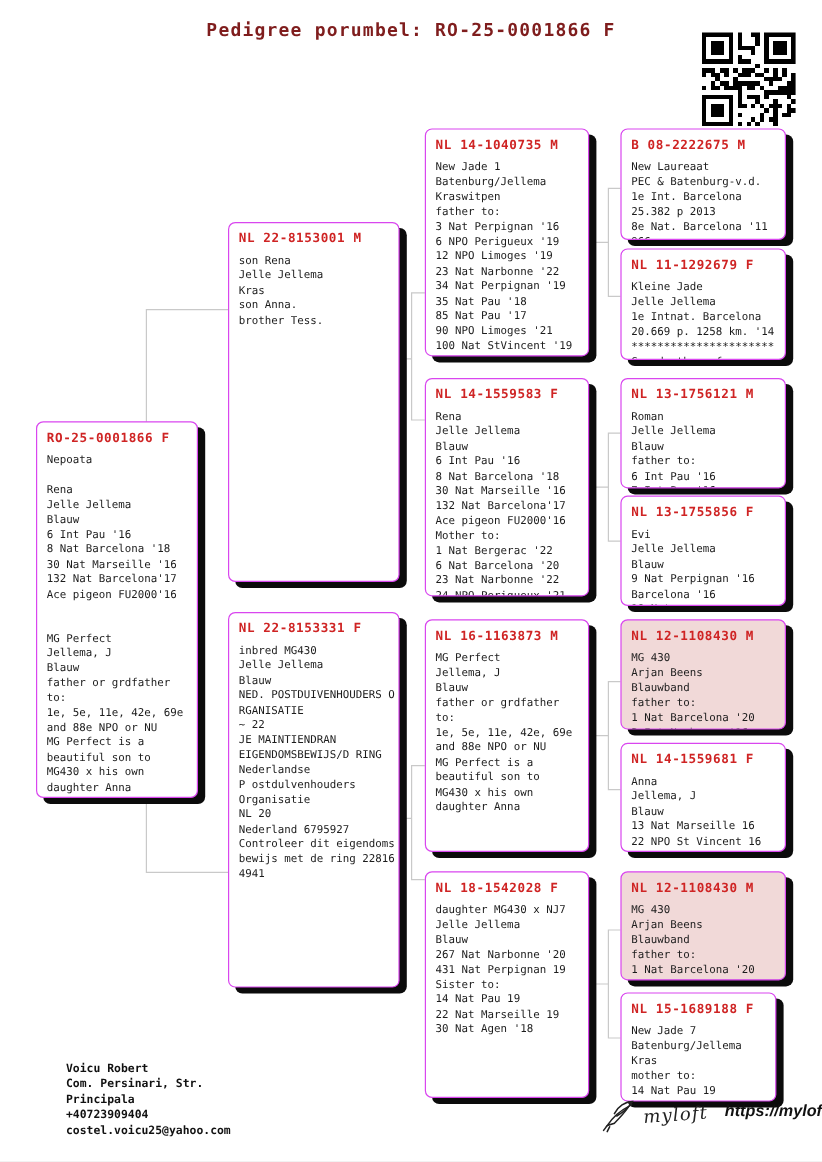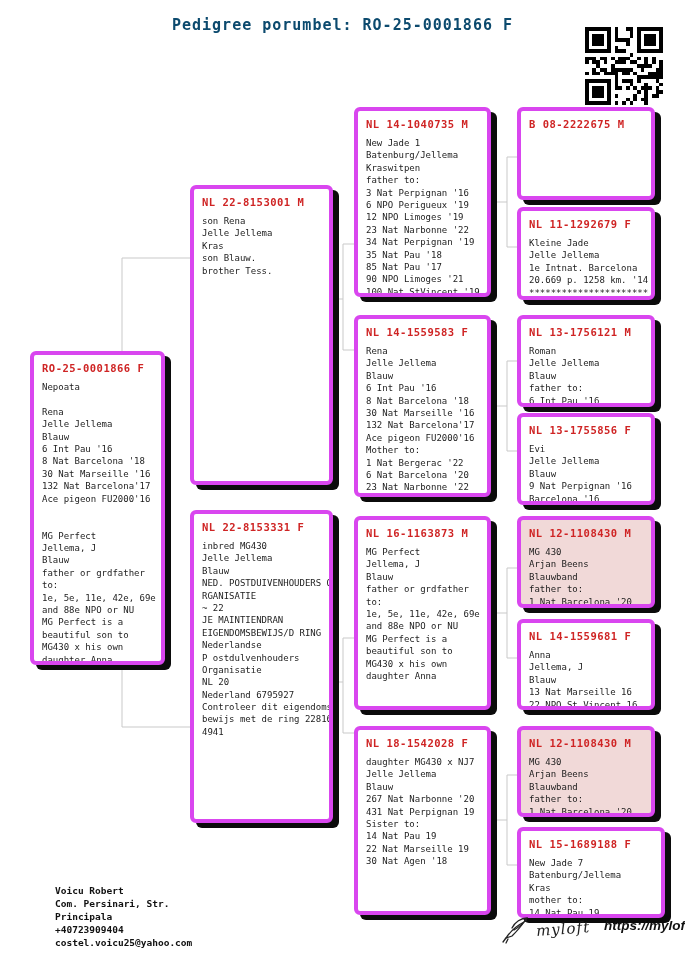--- a/index.html
+++ b/index.html
@@ -1,22 +1,22 @@
 <!DOCTYPE html>
 <html style="--red: #cf2424; --pink: #f1d9d8;"><head>
 <meta charset="utf-8">
 <style>
   html,body{margin:0;padding:0;background:#e8e8e8;}
   .page{position:relative;width:685px;height:968px;background:#ffffff;overflow:hidden;
         font-family:"DejaVu Sans Mono","Liberation Mono",monospace;color:#1c1c1c;}
   .title{position:absolute;top:16px;left:0;width:685px;text-align:center;
-         font-size:15px;font-weight:bold;letter-spacing:1px;color:#0c4a6e;}
+         font-size:15px;font-weight:bold;letter-spacing:1px;color:#7f1d1d;}
   .qr{position:absolute;left:585px;top:27px;width:78px;height:78px;}
   svg.connectors{position:absolute;left:0;top:0;}
-  .box{position:absolute;background:#fff;border:4px solid #d946ef;border-radius:6px;
+  .box{position:absolute;background:#fff;border:1px solid #d946ef;border-radius:6px;
        box-shadow:6px 5px 0 #0b0b0b;overflow:hidden;box-sizing:border-box;
        padding:7px 4px 4px 8px;}
   .box.hl{background:var(--pink,#f1d9d8);}
   .ring{color:var(--red,#cf2424);font-weight:bold;font-size:10.5px;letter-spacing:.5px;
         margin-bottom:7px;white-space:nowrap;}
   .body{font-size:9px;line-height:12.4px;}
   .body .ln{white-space:nowrap;height:12.4px;}
   .owner{position:absolute;left:55px;top:884px;font-size:9.5px;font-weight:bold;
          line-height:13px;color:#111;}
   .footer{position:absolute;left:500px;top:908px;width:180px;height:46px;}
@@ -201,21 +201,21 @@
         <div class="ln">daughter Anna</div>
       </div>
   </div>
 
   <div class="box" style="left:190px;top:185px;width:143px;height:300px">
     <div class="ring">NL 22-8153001 M</div>
     <div class="body">
         <div class="ln">son Rena</div>
         <div class="ln">Jelle Jellema</div>
         <div class="ln">Kras</div>
-        <div class="ln">son Blauw.</div>
+        <div class="ln">son Anna.</div>
         <div class="ln">brother Tess.</div>
       </div>
   </div>
 
   <div class="box" style="left:190px;top:510px;width:143px;height:313px">
     <div class="ring">NL 22-8153331 F</div>
     <div class="body">
         <div class="ln">inbred MG430</div>
         <div class="ln">Jelle Jellema</div>
         <div class="ln">Blauw</div>
@@ -300,20 +300,28 @@
         <div class="ln">431 Nat Perpignan 19</div>
         <div class="ln">Sister to:</div>
         <div class="ln">14 Nat Pau 19</div>
         <div class="ln">22 Nat Marseille 19</div>
         <div class="ln">30 Nat Agen '18</div>
       </div>
   </div>
 
   <div class="box" style="left:517px;top:107px;width:138px;height:93px">
     <div class="ring">B 08-2222675 M</div>
+    <div class="body">
+        <div class="ln">New Laureaat</div>
+        <div class="ln">PEC &amp; Batenburg-v.d.</div>
+        <div class="ln">1e Int. Barcelona</div>
+        <div class="ln">25.382 p 2013</div>
+        <div class="ln">8e Nat. Barcelona '11</div>
+        <div class="ln">966</div>
+      </div>
   </div>
 
   <div class="box" style="left:517px;top:207px;width:138px;height:93px">
     <div class="ring">NL 11-1292679 F</div>
     <div class="body">
         <div class="ln">Kleine Jade</div>
         <div class="ln">Jelle Jellema</div>
         <div class="ln">1e Intnat. Barcelona</div>
         <div class="ln">20.669 p. 1258 km. '14</div>
         <div class="ln">**********************</div>
@@ -374,21 +382,21 @@
     <div class="body">
         <div class="ln">MG 430</div>
         <div class="ln">Arjan Beens</div>
         <div class="ln">Blauwband</div>
         <div class="ln">father to:</div>
         <div class="ln">1 Nat Barcelona '20</div>
         <div class="ln">3 Int Narbonne '16</div>
       </div>
   </div>
 
-  <div class="box" style="left:517px;top:827px;width:148px;height:91px">
+  <div class="box" style="left:517px;top:827px;width:130px;height:91px">
     <div class="ring">NL 15-1689188 F</div>
     <div class="body">
         <div class="ln">New Jade 7</div>
         <div class="ln">Batenburg/Jellema</div>
         <div class="ln">Kras</div>
         <div class="ln">mother to:</div>
         <div class="ln">14 Nat Pau 19</div>
         <div class="ln">14 NPO</div>
       </div>
   </div>

